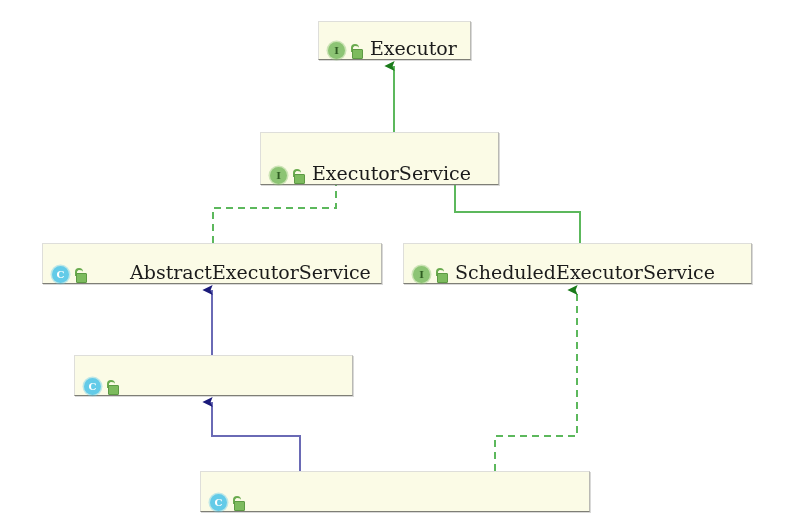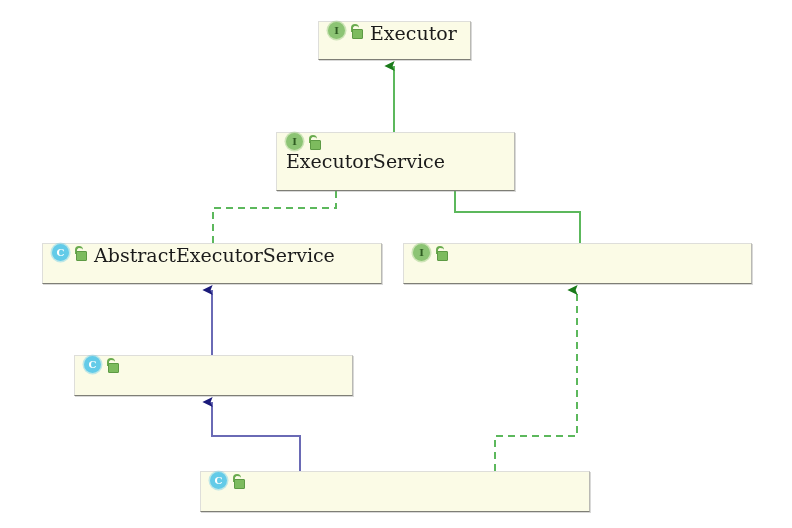--- a/index.html
+++ b/index.html
@@ -25,21 +25,21 @@
   }
   .node {
     position: absolute;
     box-sizing: border-box;
     background: #fbfbe6;
     border: 1px solid #dededa;
     border-right-color: #b9b9b4;
     border-bottom-color: #7e7e76;
     box-shadow: 1px 1px 0 0 rgba(130,130,125,0.30);
     display: flex;
-    align-items: flex-start;
+    align-items: flex-end;
     padding: 0 11px 0 9px;
     z-index: 5;
   }
   .node-icons {
     display: flex;
     align-items: center;
     flex: 0 0 auto;
     margin-right: 8px;
   }
   .type-icon {
@@ -136,48 +136,49 @@
       <div class="node" style="left: 318px; top: 21px; width: 153px; height: 39px;">
         <span class="node-icons">
           <span class="type-icon iface"></span>
           <span class="lock-icon">
             <span class="shackle"></span>
             <span class="body"></span>
           </span>
         </span>
         <span class="node-label">Executor</span>
       </div>
-      <div class="node" style="left: 276px; top: 132px; width: 239px; height: 59px; flex-direction: column;">
+      <div class="node" style="left: 260px; top: 132px; width: 239px; height: 53px;">
         <span class="node-icons">
           <span class="type-icon iface"></span>
           <span class="lock-icon">
             <span class="shackle"></span>
             <span class="body"></span>
           </span>
         </span>
         <span class="node-label">ExecutorService</span>
       </div>
-      <div class="node" style="left: 42px; top: 243px; width: 340px; height: 41px;">
+      <div class="node" style="left: 42px; top: 243px; width: 340px; height: 41px; gap: 36px;">
         <span class="node-icons">
           <span class="type-icon cls"></span>
           <span class="lock-icon">
             <span class="shackle"></span>
             <span class="body"></span>
           </span>
         </span>
         <span class="node-label">AbstractExecutorService</span>
       </div>
       <div class="node" style="left: 403px; top: 243px; width: 349px; height: 41px;">
         <span class="node-icons">
           <span class="type-icon iface"></span>
           <span class="lock-icon">
             <span class="shackle"></span>
             <span class="body"></span>
           </span>
         </span>
+        <span class="node-label">ScheduledExecutorService</span>
       </div>
       <div class="node" style="left: 74px; top: 355px; width: 279px; height: 41px;">
         <span class="node-icons">
           <span class="type-icon cls"></span>
           <span class="lock-icon">
             <span class="shackle"></span>
             <span class="body"></span>
           </span>
         </span>
       </div>

